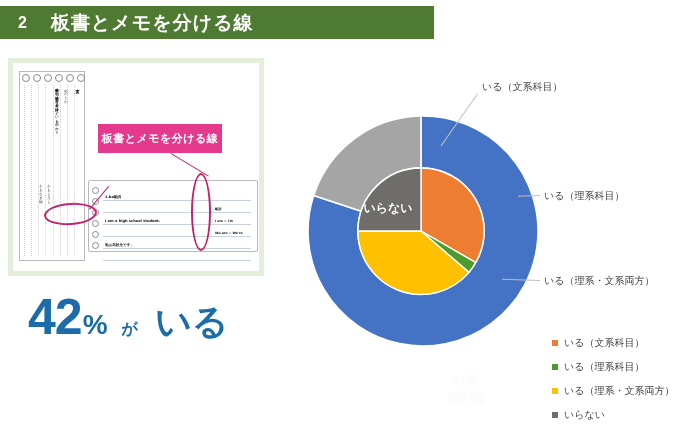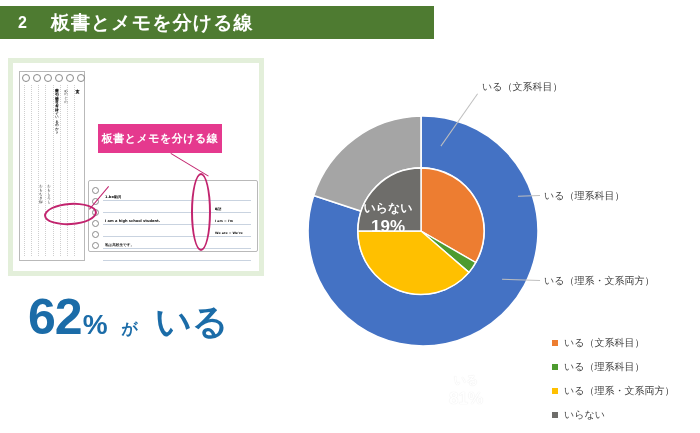--- a/index.html
+++ b/index.html
@@ -207,21 +207,21 @@
       <div class="leader leader-a"></div>
       <div class="leader leader-b"></div>
 
       <div class="callout">
         <span>板書とメモを分ける線</span>
       </div>
     </div>
   </div>
 
   <div class="bigstat">
-    <span class="num">62</span>
+    <span class="num">42</span>
     <span class="pct">%</span>
     <span class="ga">が</span>
     <span class="iru">いる</span>
   </div>
 
   <div class="chart">
 
     <div class="donut">
       <svg width="242" height="242" viewBox="0 0 242 242">
 
@@ -230,21 +230,20 @@
 
         <circle cx="121" cy="121" r="64" fill="#ffffff"></circle>
         <path d="M121 121 L121 58 A63 63 0 0 1 175.6 152.5 Z" fill="#ED7D31" stroke="#ffffff" stroke-width="1.4"></path>
         <path d="M121 121 L175.6 152.5 A63 63 0 0 1 168.9 162.4 Z" fill="#4D9B2F" stroke="#ffffff" stroke-width="1.4"></path>
         <path d="M121 121 L168.9 162.4 A63 63 0 0 1 58 121 Z" fill="#FFC000" stroke="#ffffff" stroke-width="1.4"></path>
         <path d="M121 121 L58 121 A63 63 0 0 1 121 58 Z" fill="#6E6D6A" stroke="#ffffff" stroke-width="1.4"></path>
       </svg>
 
       <div class="slice-label lbl-nai">
         <span>いらない</span>
-        <b>19%</b>
       </div>
       <div class="slice-label lbl-iru">
         <span>いる</span>
         <b>81%</b>
       </div>
     </div>
 
     <div class="lead lead1"></div>
     <div class="lead lead2"></div>
     <div class="lead lead3"></div>

